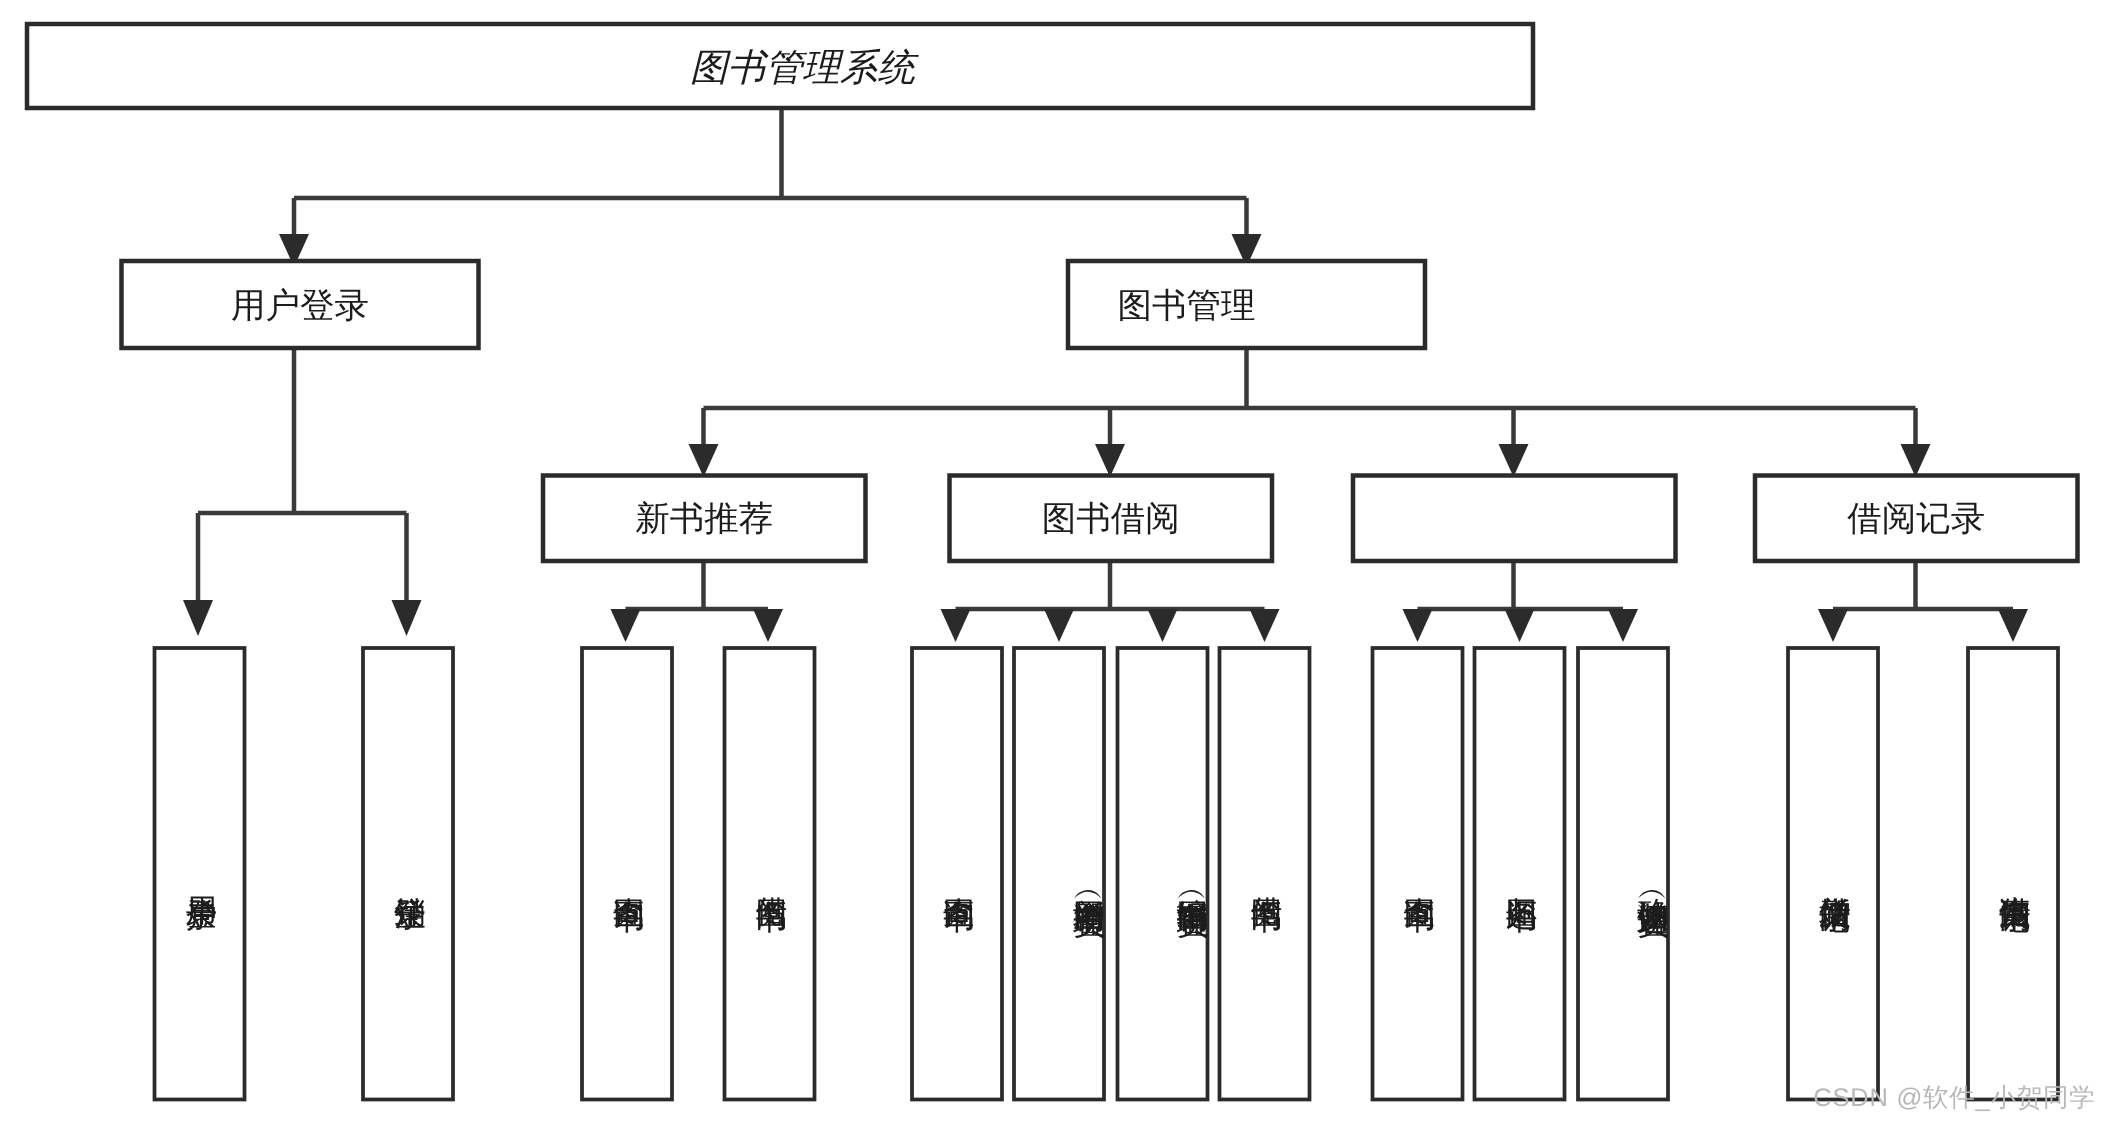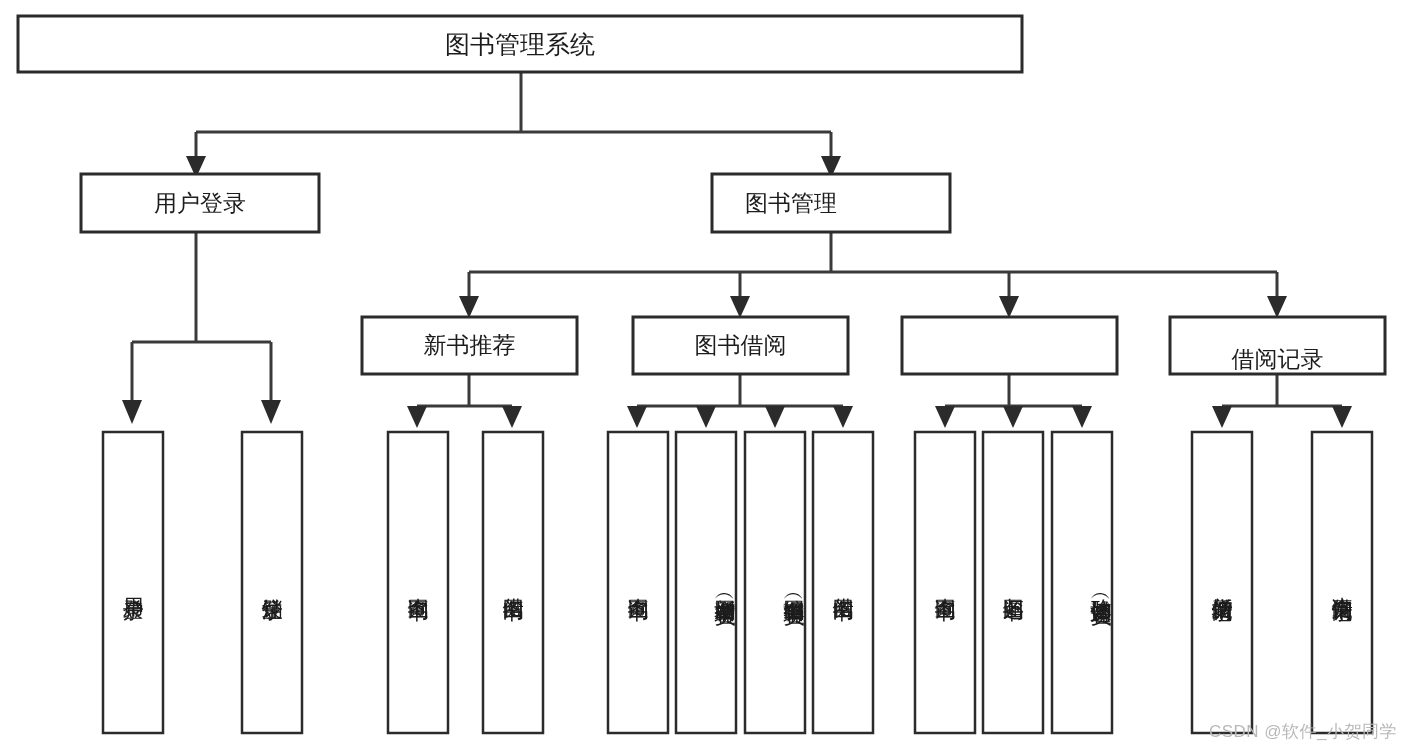--- a/index.html
+++ b/index.html
@@ -182,28 +182,28 @@
     <rect class="node-box-thin" x="813" y="432" width="60" height="301"></rect>
 
     <rect class="node-box-thin" x="915" y="432" width="60" height="301"></rect>
     <rect class="node-box-thin" x="983" y="432" width="60" height="301"></rect>
     <rect class="node-box-thin" x="1052" y="432" width="60" height="301"></rect>
 
     <rect class="node-box-thin" x="1192" y="432" width="60" height="301"></rect>
     <rect class="node-box-thin" x="1312" y="432" width="60" height="301"></rect>
   </svg>
 
-  <div class="hlabel" style="left:18px; top:16px; width:1004px; height:56px; font-size:25px;">图书管理系统</div>
+  <div class="hlabel" style="left:33px; top:16px; width:1004px; height:56px; font-size:25px;font-style:italic;">图书管理系统</div>
 
   <div class="hlabel" style="left:81px; top:174px; width:238px; height:58px; font-size:23px;">用户登录</div>
   <div class="hlabel" style="left:672px; top:174px; width:238px; height:58px; font-size:23px;">图书管理</div>
 
   <div class="hlabel" style="left:362px; top:317px; width:215px; height:57px; font-size:23px;text-align:center;">新书推荐</div>
   <div class="hlabel" style="left:633px; top:317px; width:215px; height:57px; font-size:23px;border-radius:13px;">图书借阅</div>
-  <div class="hlabel" style="left:1170px; top:331px; width:215px; height:57px; font-size:23px;">借阅记录</div>
+  <div class="hlabel" style="left:1170px; top:317px; width:215px; height:57px; font-size:23px;">借阅记录</div>
 
   <div class="vlabel" style="left:103px; top:432px; width:60px; height:301px;">用户登录</div>
   <div class="vlabel" style="left:242px; top:432px; width:60px; height:301px;">注销登录</div>
 
   <div class="vlabel" style="left:388px; top:432px; width:60px; height:301px;">查询图书</div>
   <div class="vlabel" style="left:483px; top:432px; width:60px; height:301px;">借阅图书</div>
 
   <div class="vlabel" style="left:608px; top:432px; width:60px; height:301px;">查询图书</div>
   <div class="vlabel" style="left:676px; top:432px; width:60px; height:301px; align-items:flex-start; padding-top:8px; box-sizing:border-box;">新增图书（管理员）</div>
   <div class="vlabel" style="left:745px; top:432px; width:60px; height:301px; align-items:flex-start; padding-top:8px; box-sizing:border-box;">编辑图书（管理员）</div>

